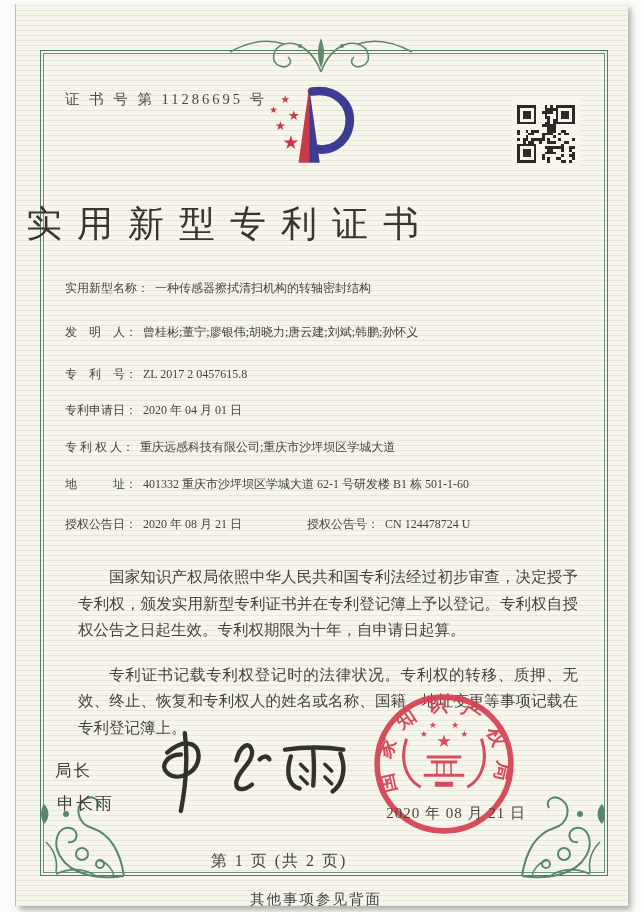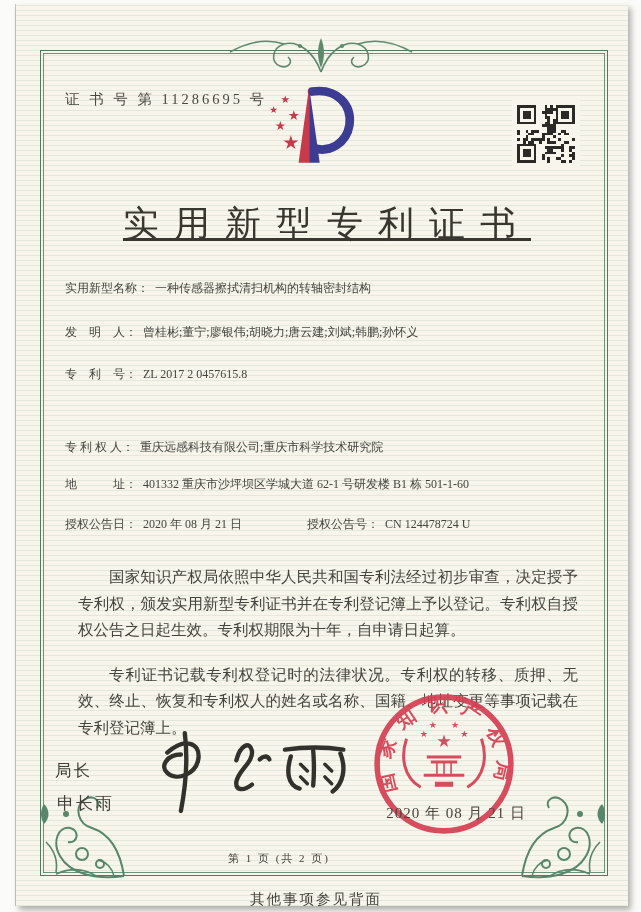--- a/index.html
+++ b/index.html
@@ -24,23 +24,23 @@
   .border-inner{
     position:absolute;left:2px;top:2px;right:2px;bottom:2px;
     border:1px solid #6a9478;
   }
   .cert-number{
     position:absolute;left:49px;top:86px;font-size:14.5px;letter-spacing:3px;color:#4a4843;
   }
   .logo{position:absolute;left:248px;top:76px;width:96px;height:100px;}
   .qr{position:absolute;left:496px;top:96px;width:68px;height:68px;background:#f8f6ec;}
   .title{
-    position:absolute;left:0;top:196px;width:100%;text-align:center;
+    position:absolute;left:0;top:196px;width:100%;text-align:left;
     font-size:36px;letter-spacing:15px;padding-left:10px;box-sizing:border-box;
-    color:#38362f;font-weight:500;text-decoration:underline;
+    color:#38362f;font-weight:500;
   }
   .frow{
     position:absolute;left:49px;width:520px;display:flex;align-items:flex-start;
     font-size:12px;line-height:21px;color:#45433e;
   }
   .flabel{flex:0 0 auto;white-space:pre;}
   .fvalue{margin-left:6px;max-width:402px;}
   .grant-pair{display:flex;}
   .paras{
     position:absolute;left:44px;top:542px;width:536px;
@@ -50,21 +50,21 @@
   .director{position:absolute;left:39px;top:756px;font-size:16.5px;letter-spacing:2px;color:#403e39;}
   .director-name{position:absolute;left:41px;top:788px;font-size:17px;letter-spacing:2px;color:#403e39;}
   .signature{position:absolute;left:126px;top:720px;width:214px;height:96px;}
   .seal{position:absolute;left:352px;top:684px;width:152px;height:152px;opacity:0.92;}
   .seal-date{
     position:absolute;left:352px;top:800px;width:176px;text-align:center;
     font-size:15px;letter-spacing:1px;color:#4a443d;z-index:5;
   }
   .page-num{
     position:absolute;left:24px;top:847px;width:478px;text-align:center;
-    font-size:11px;letter-spacing:2px;color:#45433e;
+    font-size:16px;letter-spacing:2px;color:#45433e;
   }
   .back-note{
     position:absolute;left:0;top:886px;width:600px;text-align:center;
     font-size:14.5px;letter-spacing:2px;color:#45433e;
   }
   .ornament{position:absolute;pointer-events:none;}
   .orn-top{left:210px;top:28px;width:190px;height:42px;}
   .orn-bl{left:20px;top:780px;width:92px;height:96px;}
   .orn-br{left:502px;top:780px;width:92px;height:96px;transform:scaleX(-1);}
   svg{display:block;}
@@ -254,23 +254,27 @@
     <span class="fvalue">一种传感器擦拭清扫机构的转轴密封结构</span>
   </div>
   <div class="frow" style="top:318px">
     <span class="flabel">发　明　人：</span>
     <span class="fvalue">曾桂彬;董宁;廖银伟;胡晓力;唐云建;刘斌;韩鹏;孙怀义</span>
   </div>
   <div class="frow" style="top:360px">
     <span class="flabel">专　利　号：</span>
     <span class="fvalue">ZL 2017 2 0457615.8</span>
   </div>
+  <div class="frow" style="top:396px">
+    <span class="flabel">专利申请日：</span>
+    <span class="fvalue">2020 年 04 月 01 日</span>
+  </div>
   <div class="frow" style="top:433px">
     <span class="flabel">专 利 权 人：</span>
-    <span class="fvalue">重庆远感科技有限公司;重庆市科学技术研究院</span>
+    <span class="fvalue">重庆远感科技有限公司;重庆市沙坪坝区学城大道</span>
   </div>
   <div class="frow" style="top:470px">
     <span class="flabel">地　　　址：</span>
     <span class="fvalue">401332 重庆市沙坪坝区学城大道 62-1 号研发楼 B1 栋 501-1-60</span>
   </div>
   <div class="frow" style="top:510px">
     <span class="grant-pair">
       <span class="flabel">授权公告日：</span>
       <span class="fvalue">2020 年 08 月 21 日</span>
     </span>

